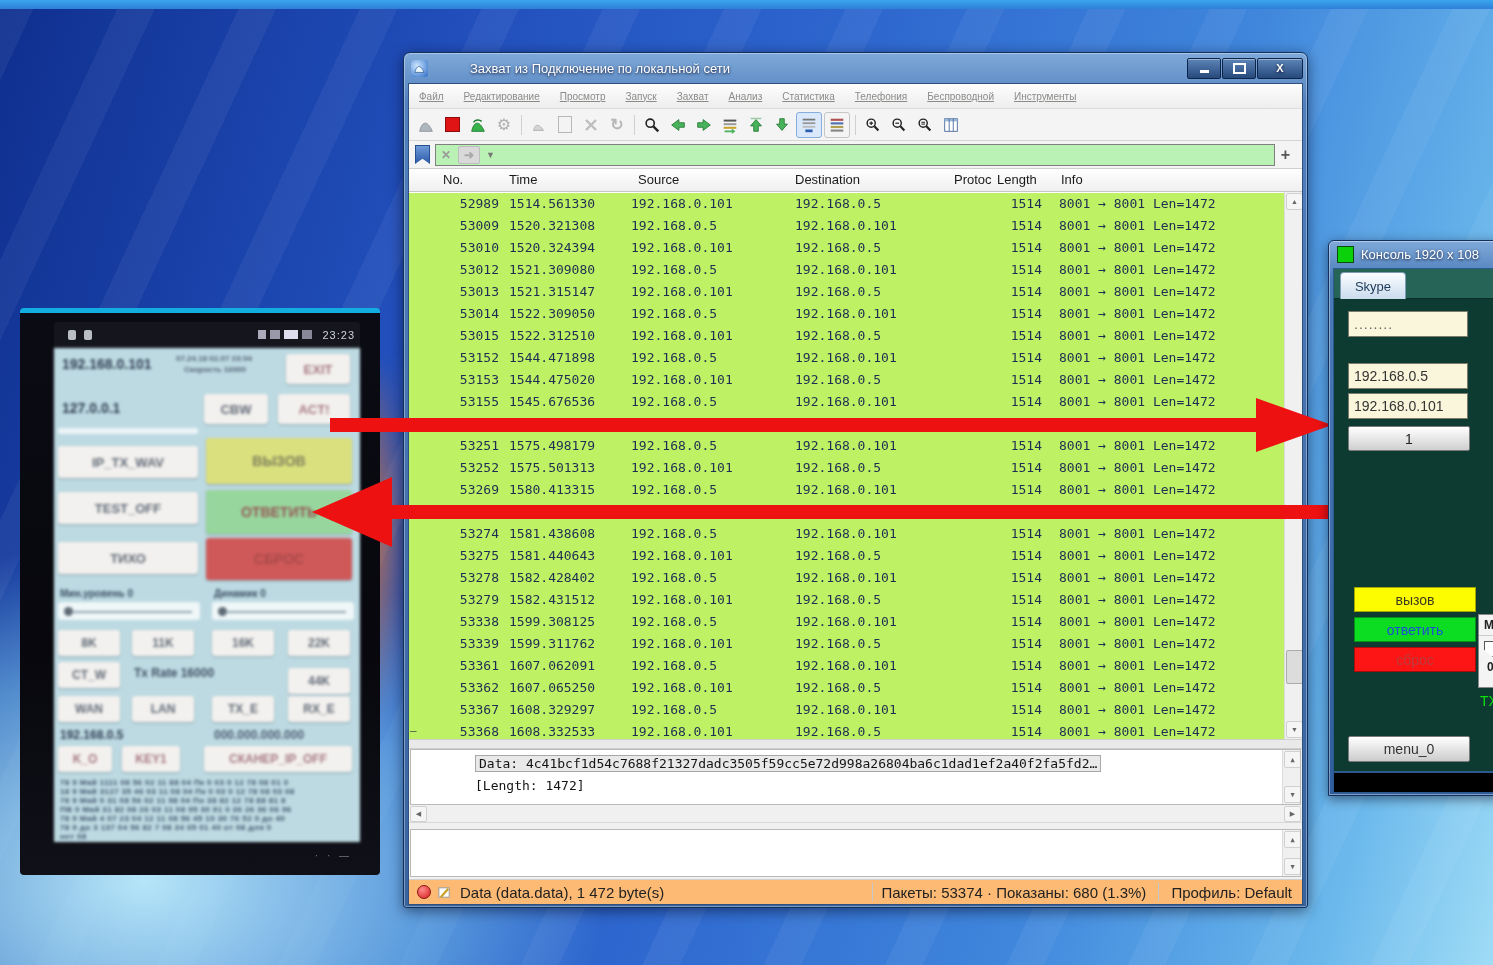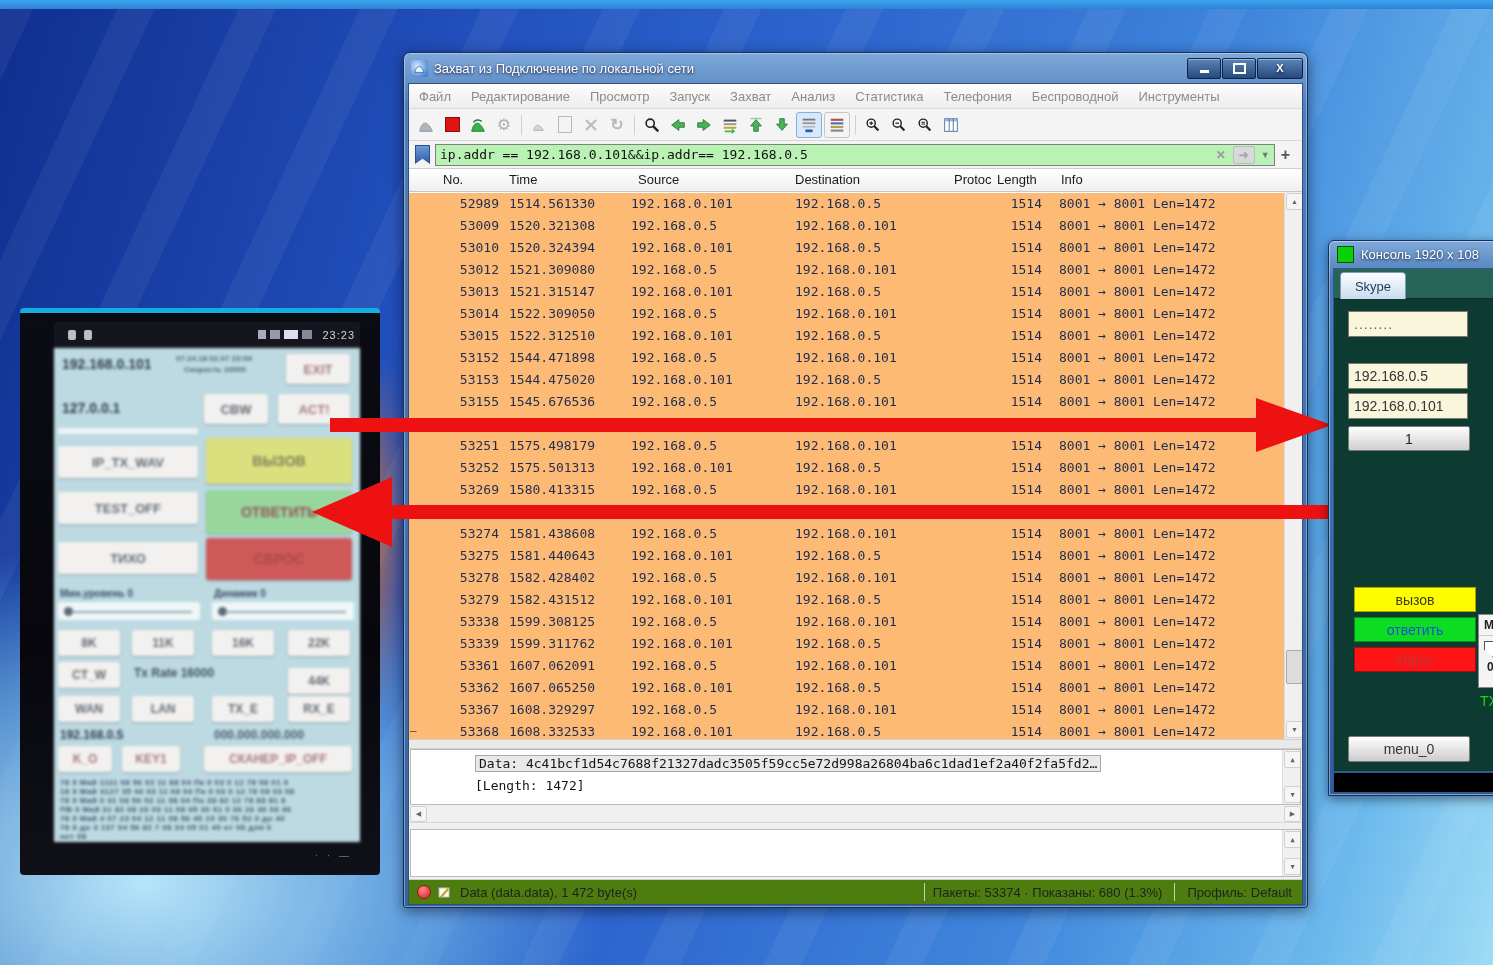--- a/index.html
+++ b/index.html
@@ -33,33 +33,33 @@
   .pslider u{position:absolute;left:14px;right:8px;top:9px;height:2px;background:#8fa4b2;}
   .ph-log{position:absolute;left:6px;top:430px;width:292px;color:#3d5472;font-size:8px;line-height:9px;font-weight:bold;letter-spacing:.4px;}
   .ph-navdots{position:absolute;right:28px;bottom:14px;color:#777;font-size:10px;letter-spacing:3px;}
 
   
   .ws{position:absolute;left:403px;top:52px;width:905px;height:856px;z-index:20;
       background:linear-gradient(180deg,#7fa9d9 0%,#4f7fbd 6%,#37639f 100%);
       border:1px solid #12305e;border-radius:7px 7px 3px 3px;
       box-shadow:0 3px 14px rgba(0,0,20,.5), inset 0 0 0 1px rgba(255,255,255,.35);
       padding:0 4px 4px 4px;box-sizing:border-box;}
-  .ws-title{height:30px;display:flex;align-items:center;color:#fff;font-size:13px;text-shadow:0 1px 3px rgba(0,0,30,.9);}
+  .ws-title{height:30px;display:flex;align-items:center;color:#fff;font-size:13px;text-shadow:0 1px 3px rgba(0,0,30,.9);gap:36px;}
   .ws-ico{width:17px;height:17px;margin:0 6px 0 3px;border-radius:3px;background:radial-gradient(circle at 35% 35%,#cfe8ff,#2b6cc8);position:relative;}
   .ws-ico svg{position:absolute;left:2px;top:2px;}
   .cap-btns{margin-left:auto;display:flex;}
   .cap-btn{width:32px;height:19px;margin-left:1px;border:1px solid #0d2548;border-radius:2px;
            background:linear-gradient(#5d85b8,#27497c);color:#fff;display:flex;align-items:center;justify-content:center;
            font-size:11px;font-weight:bold;box-shadow:inset 0 1px 0 rgba(255,255,255,.4);}
   .cap-close{width:44px;}
   .glyph-min{width:9px;height:3px;background:#fff;margin-top:6px;}
   .glyph-max{width:9px;height:7px;border:2px solid #fff;}
   .ws-client{background:#f0f0f0;height:calc(100% - 30px);border:1px solid #30507e;display:flex;flex-direction:column;overflow:hidden;}
   .menubar{height:24px;background:linear-gradient(#fdfdfd,#ededed);display:flex;align-items:center;
-           font-size:13px;color:#8b8b89;border-bottom:1px solid #dcdcdc;}
+           font-size:10px;color:#8b8b89;border-bottom:1px solid #dcdcdc;text-decoration:underline;}
   .mitem{padding:0 10px;}
   .toolbar{height:31px;background:#f4f4f4;border-bottom:1px solid #d6d6d6;display:flex;align-items:center;padding-left:4px;}
   .tico{width:24px;height:24px;display:flex;align-items:center;justify-content:center;margin:0 1px;}
   .tsep{width:1px;height:20px;background:#d0d0d0;margin:0 4px;}
   .toggle-on{border:1px solid #85aede;background:#d9e8fa;border-radius:3px;}
   .gearchar{font-size:16px;color:#b0b0b0;line-height:1;}
   .reloadchar{font-size:16px;color:#b8b8b8;line-height:1;font-weight:bold;}
   .docshape{width:12px;height:15px;background:#f3f3f3;border:1px solid #b8b8b8;}
   .filterbar{height:27px;background:#f4f4f4;border-bottom:1px solid #cfcfcf;display:flex;align-items:center;padding:0 6px;}
   .fbookmark{width:13px;height:17px;background:linear-gradient(#6e9ad8,#2d5cab);border:1px solid #24508f;
@@ -68,21 +68,21 @@
   .finput{flex:1;border:none;background:transparent;font-family:"DejaVu Sans Mono",monospace;font-size:13px;color:#111;padding:0 4px;outline:none;}
   .fx,.fgo{width:20px;height:16px;display:flex;align-items:center;justify-content:center;color:#9a9a9a;font-weight:bold;font-size:12px;}
   .fgo{background:#d9d9d9;border:1px solid #bdbdbd;border-radius:2px;margin:0 2px;color:#aaa;}
   .fcaret{color:#777;font-size:9px;padding:0 4px;}
   .fplus{color:#555;font-size:16px;font-weight:bold;padding:0 6px;}
   .phead{height:22px;background:linear-gradient(#ffffff,#efefef);border-bottom:1px solid #c6c6c6;position:relative;
          font-size:13px;color:#1a1a1a;}
   .phead span{position:absolute;top:3px;}
   .plist{flex:1;position:relative;background:#fff;overflow:hidden;}
   .plist-rows{position:absolute;left:0;top:1px;right:17px;}
-  .prow{position:relative;height:22px;background:#fdba74;font-family:"DejaVu Sans Mono",monospace;font-size:13px;color:#1f2d52;}
+  .prow{position:relative;height:22px;background:#bef264;font-family:"DejaVu Sans Mono",monospace;font-size:13px;color:#1f2d52;}
   .prow:last-child::before{content:"–";position:absolute;left:1px;top:3px;color:#444;font-size:11px;}
   .pc{position:absolute;top:3px;white-space:pre;}
   .c-no{left:6px;width:84px;text-align:right;}
   .c-time{left:100px;}
   .c-src{left:222px;}
   .c-dst{left:386px;}
   .c-proto{left:570px;margin-top:23px;}
   .c-len{left:583px;width:50px;text-align:right;}
   .c-info{left:650px;}
   .h-no{left:8px;margin-left:26px;} .h-time{left:100px;} .h-src{left:229px;} .h-dst{left:386px;} .h-proto{left:545px;} .h-len{left:588px;} .h-info{left:652px;}
@@ -99,22 +99,22 @@
   .harrow{position:absolute;top:1px;width:15px;height:14px;background:#f5f5f5;border:1px solid #d0d0d0;border-radius:2px;
           color:#666;font-size:7px;display:flex;align-items:center;justify-content:center;}
   .hthumb{position:absolute;top:1px;height:14px;left:48px;width:518px;background:#dcdcdc;border:1px solid #ababab;border-radius:2px;
           display:flex;align-items:center;justify-content:center;color:#999;font-size:9px;letter-spacing:1px;}
   .hexpane{height:46px;background:#fff;border:1px solid #b9b9b9;margin:6px 1px 0 1px;position:relative;
            font-family:"DejaVu Sans Mono",monospace;font-size:13px;overflow:hidden;}
   .hexrow{position:relative;height:20px;}
   .hx-off{position:absolute;left:8px;top:3px;color:#7d7d7d;}
   .hx-bytes{position:absolute;left:62px;top:3px;color:#141414;background:#efefef;padding:0 3px;white-space:pre;}
   .hx-ascii{position:absolute;left:510px;top:3px;color:#141414;white-space:pre;}
-  .statusbar{height:24px;margin-top:2px;background:#4d7c0f;border-top:1px solid #cfcfcf;display:flex;align-items:center;
-             font-size:13px;color:#222;}
+  .statusbar{height:24px;margin-top:2px;background:#fdba74;border-top:1px solid #cfcfcf;display:flex;align-items:center;
+             font-size:15px;color:#222;}
   .sb-dot{width:12px;height:12px;border-radius:50%;background:radial-gradient(circle at 35% 30%,#ff8a8a,#d61f1f);margin:0 6px 0 8px;border:1px solid #8d1414;}
   .sb-div{width:1px;height:18px;background:#c8c8c8;margin:0 8px;}
   .sb-left{flex:1;}
   .sb-mid{padding-right:4px;}
   .sb-right{padding:0 10px 0 4px;}
 
   
   .arrows{position:absolute;left:0;top:0;z-index:40;pointer-events:none;}
 
   
@@ -379,21 +379,20 @@
           <svg width="18" height="18" viewBox="0 0 20 20">
             <rect x="3" y="3" width="14" height="14" fill="#fff" stroke="#4a6a9a"></rect>
             <rect x="3" y="3" width="14" height="3" fill="#9ab8d8"></rect>
             <path d="M8 3 V17 M12.5 3 V17" stroke="#4a6a9a"></path>
           </svg>
         </span>
     </div>
     <div class="filterbar">
       <span class="fbookmark"></span>
       <span class="finput-wrap">
-        <input class="finput" readonly="" value="ip.addr == 192.168.0.101&amp;&amp;ip.addr== 192.168.0.5" style="">
         <span class="fx">✕</span>
         <span class="fgo">➜</span>
         <span class="fcaret">▼</span>
       </span>
       <span class="fplus">+</span>
     </div>
     <div class="phead">
       <span class="h-no">No.</span>
       <span class="h-time">Time</span>
       <span class="h-src">Source</span>

